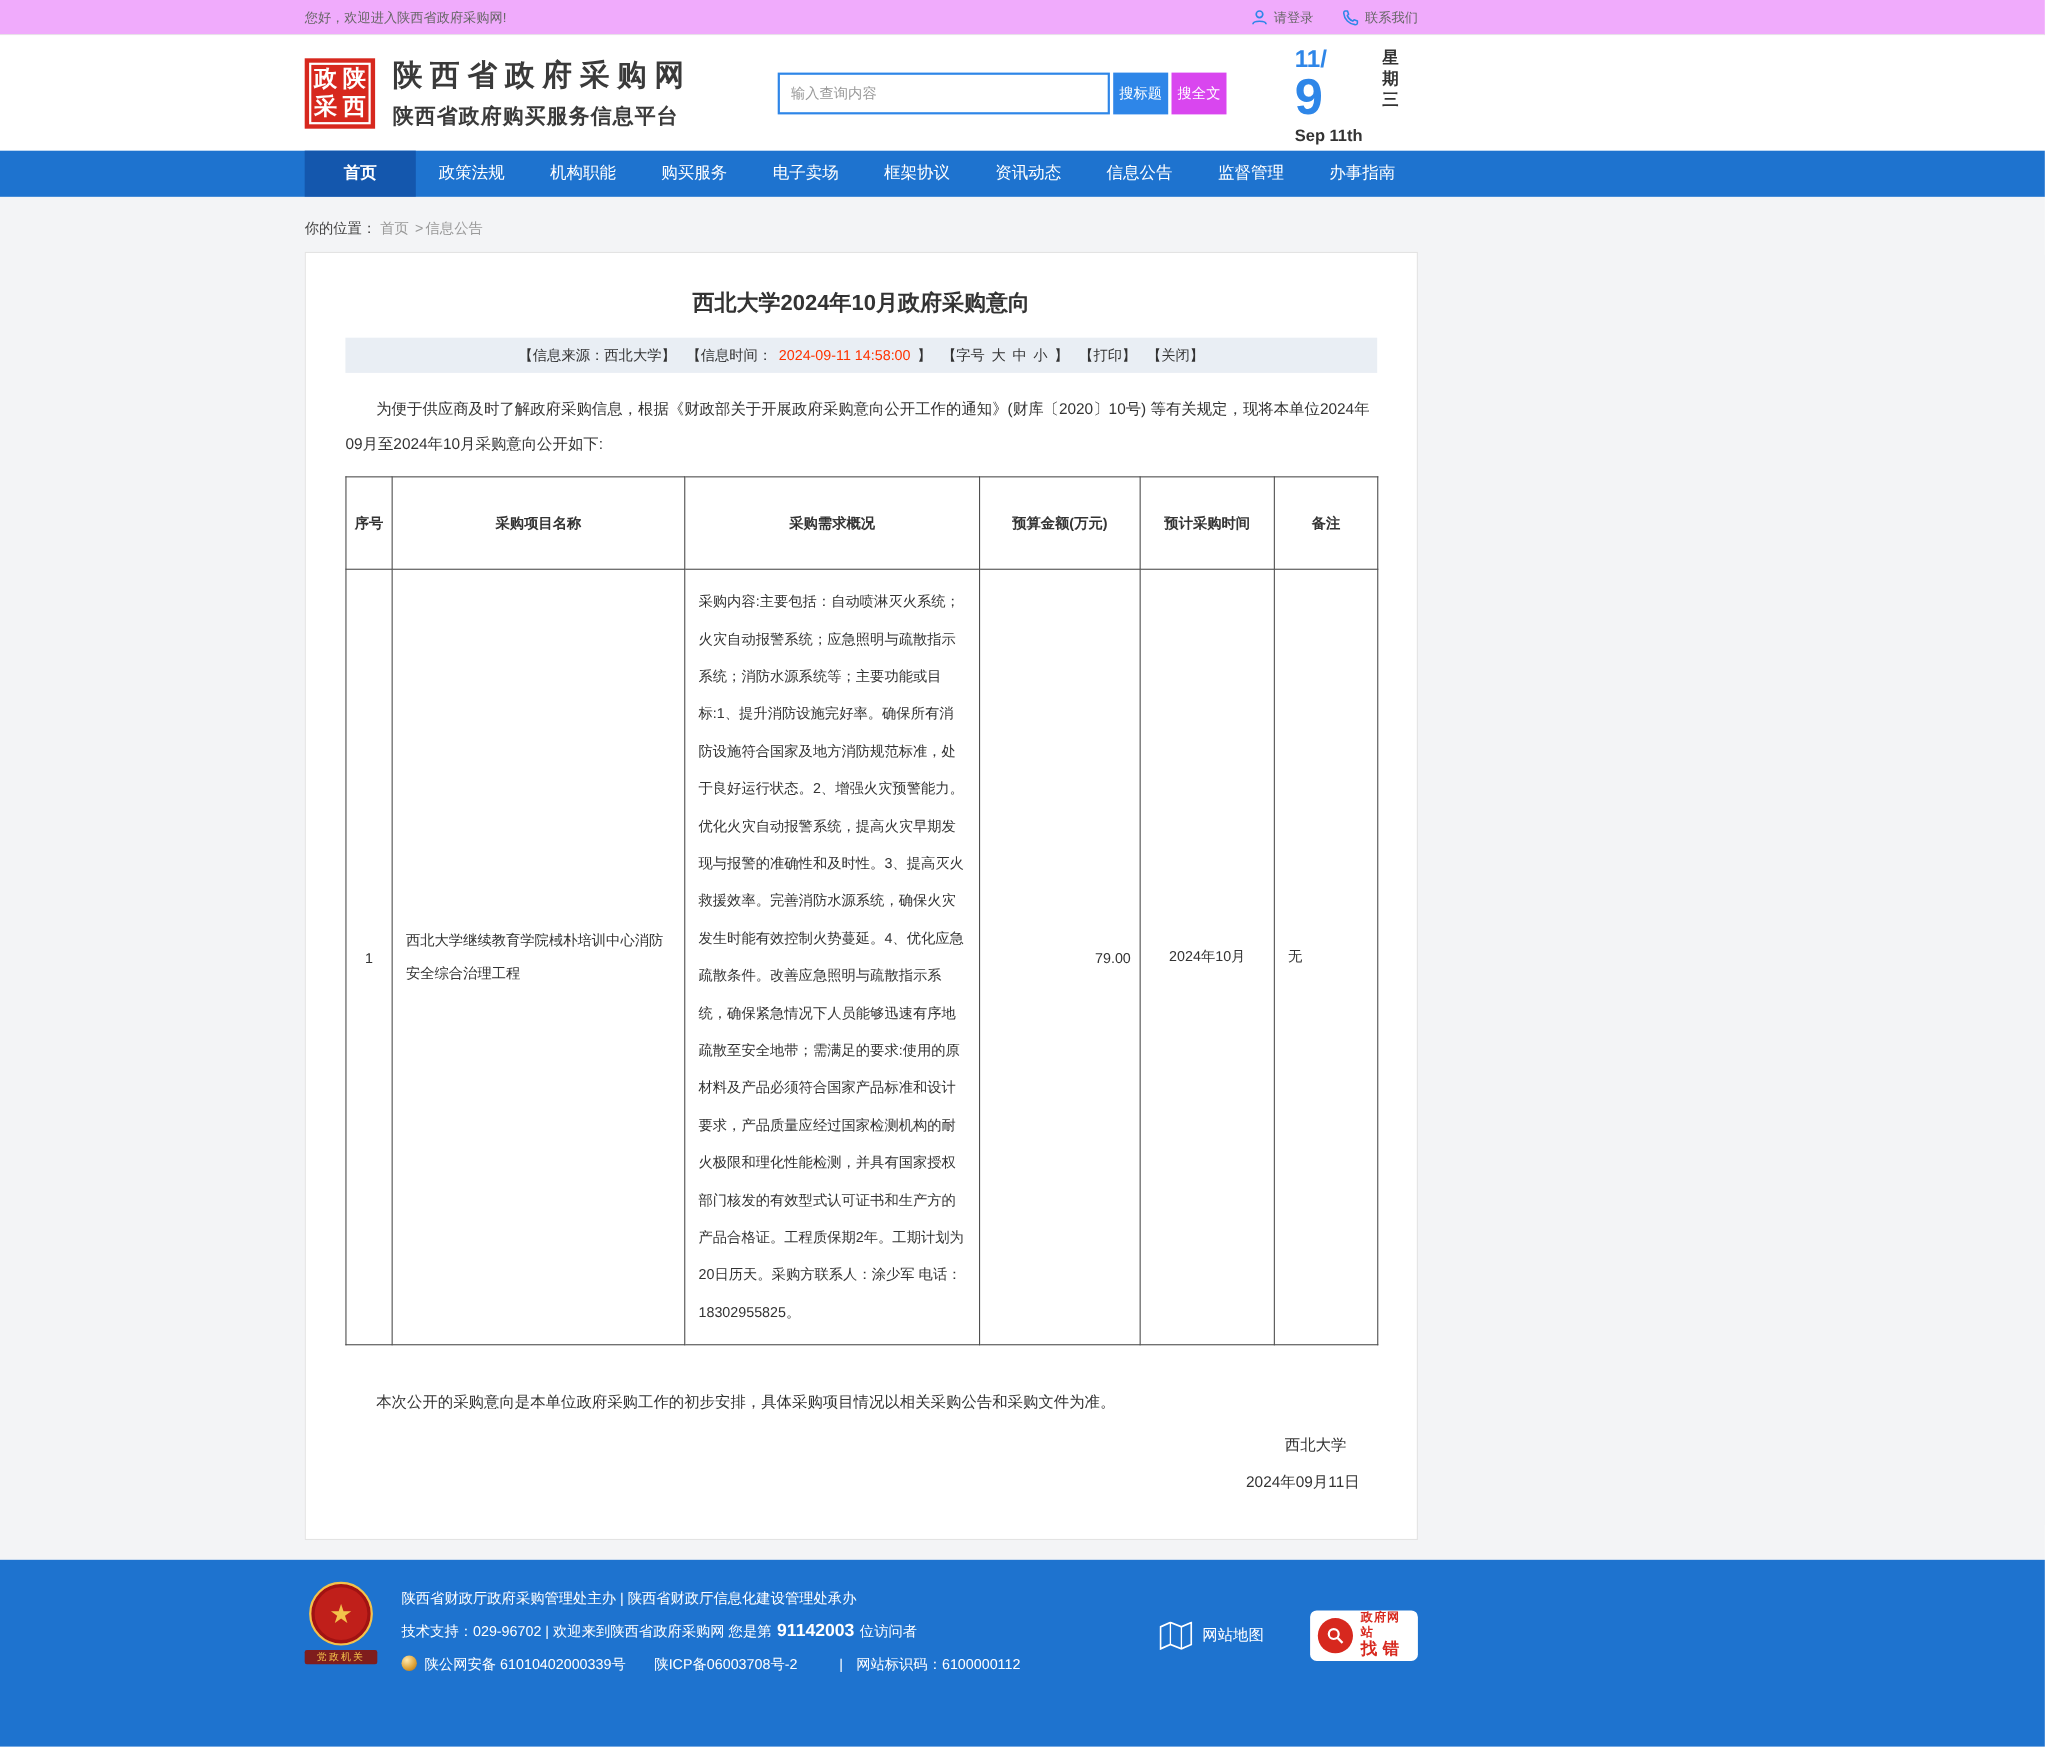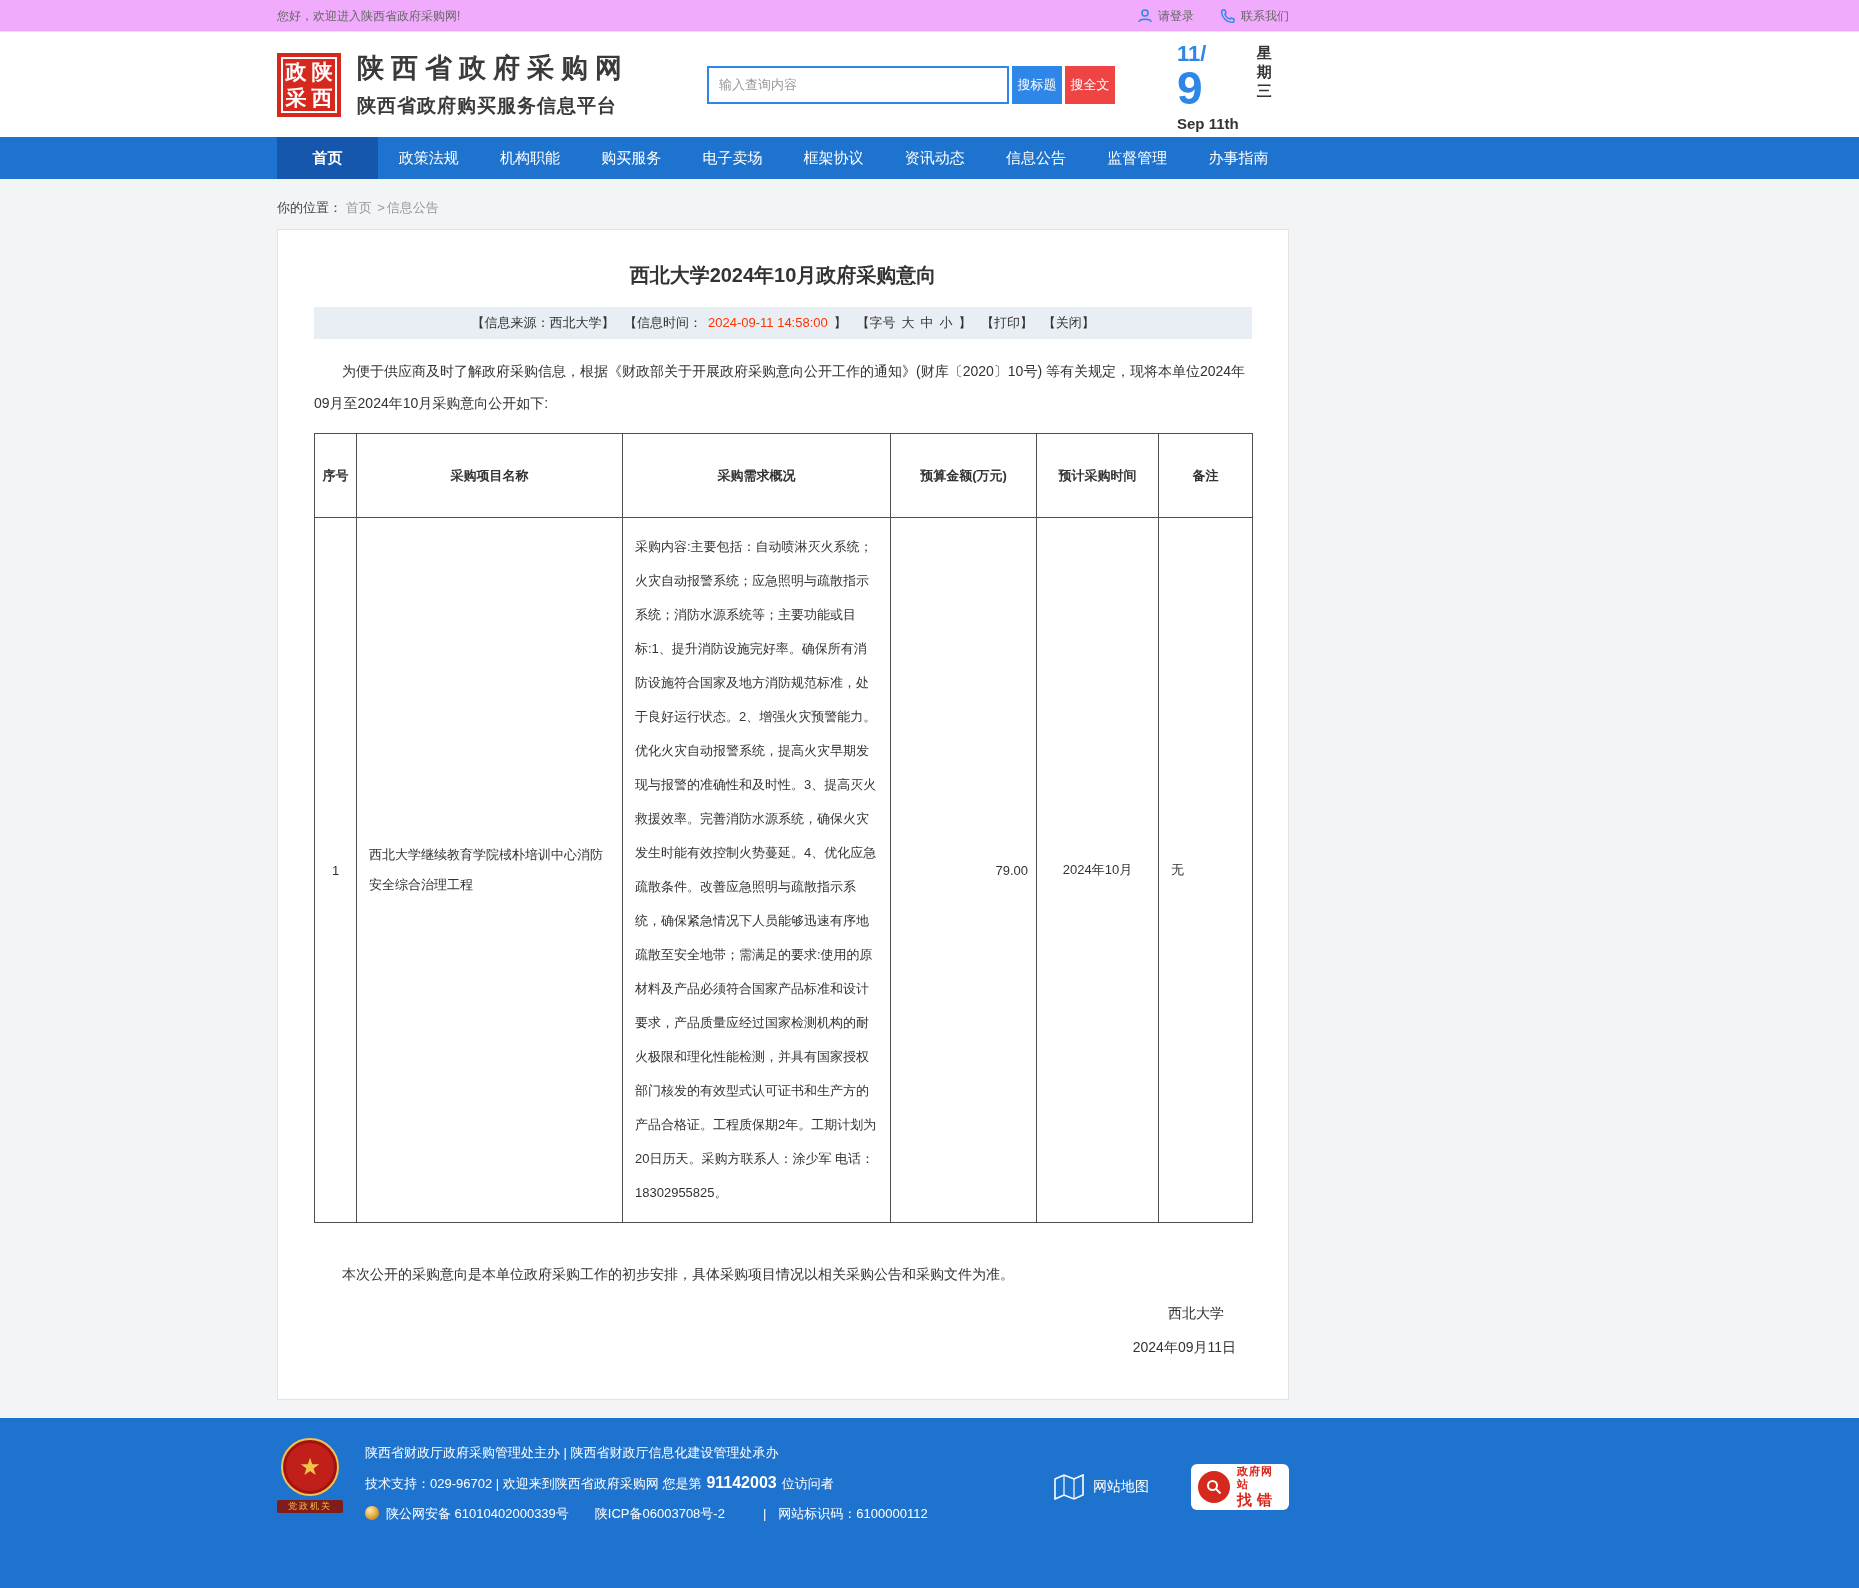--- a/index.html
+++ b/index.html
@@ -24,21 +24,21 @@
   .logo-grid { width: 100%; height: 100%; border: 2px solid #fff; display: grid; grid-template-columns: 1fr 1fr; }
   .logo-grid span { display: flex; align-items: center; justify-content: center; color: #fff; font-weight: bold; font-size: 21px; line-height: 1; }
   .site-titles { margin-left: 16px; }
   .site-name { font-size: 27px; font-weight: bold; letter-spacing: 7px; color: #3a3a3a; }
   .site-sub { font-size: 19px; font-weight: bold; letter-spacing: 1px; color: #3a3a3a; margin-top: 7px; }
   .search-area { margin-left: 78px; display: flex; align-items: center; }
   .search-input { width: 302px; height: 38px; border: 2px solid #2e86e8; padding: 0 10px; font-size: 13px; outline: none; color: #333; }
   .search-input::placeholder { color: #999; }
   .sbtn { height: 38px; width: 50px; border: none; color: #fff; font-size: 13px; cursor: pointer; margin-left: 3px; padding: 0; font-family: inherit; }
   .sbtn.light { background: #2e86e8; }
-  .sbtn.dark { background: #ef4444; }
+  .sbtn.dark { background: #d946ef; }
   .date-block { margin-left: 62px; display: flex; align-items: flex-start; padding-top: 4px; }
   .date-md { color: #2e86e8; display: flex; align-items: baseline; flex-direction: column; }
   .date-md .m { font-size: 22px; font-weight: bold; }
   .date-md .d { font-size: 46px; font-weight: bold; line-height: 42px; }
   .date-en { font-size: 15px; font-weight: bold; color: #333; margin-top: 6px; }
   .weekday { margin-left: 18px; width: 17px; word-break: break-all; font-size: 15px; font-weight: bold; color: #333; line-height: 19px; padding-top: 2px; }
 
   
   .nav { height: 42px; background: #1e73cf; }
   .nav-inner { display: flex; height: 42px; }

